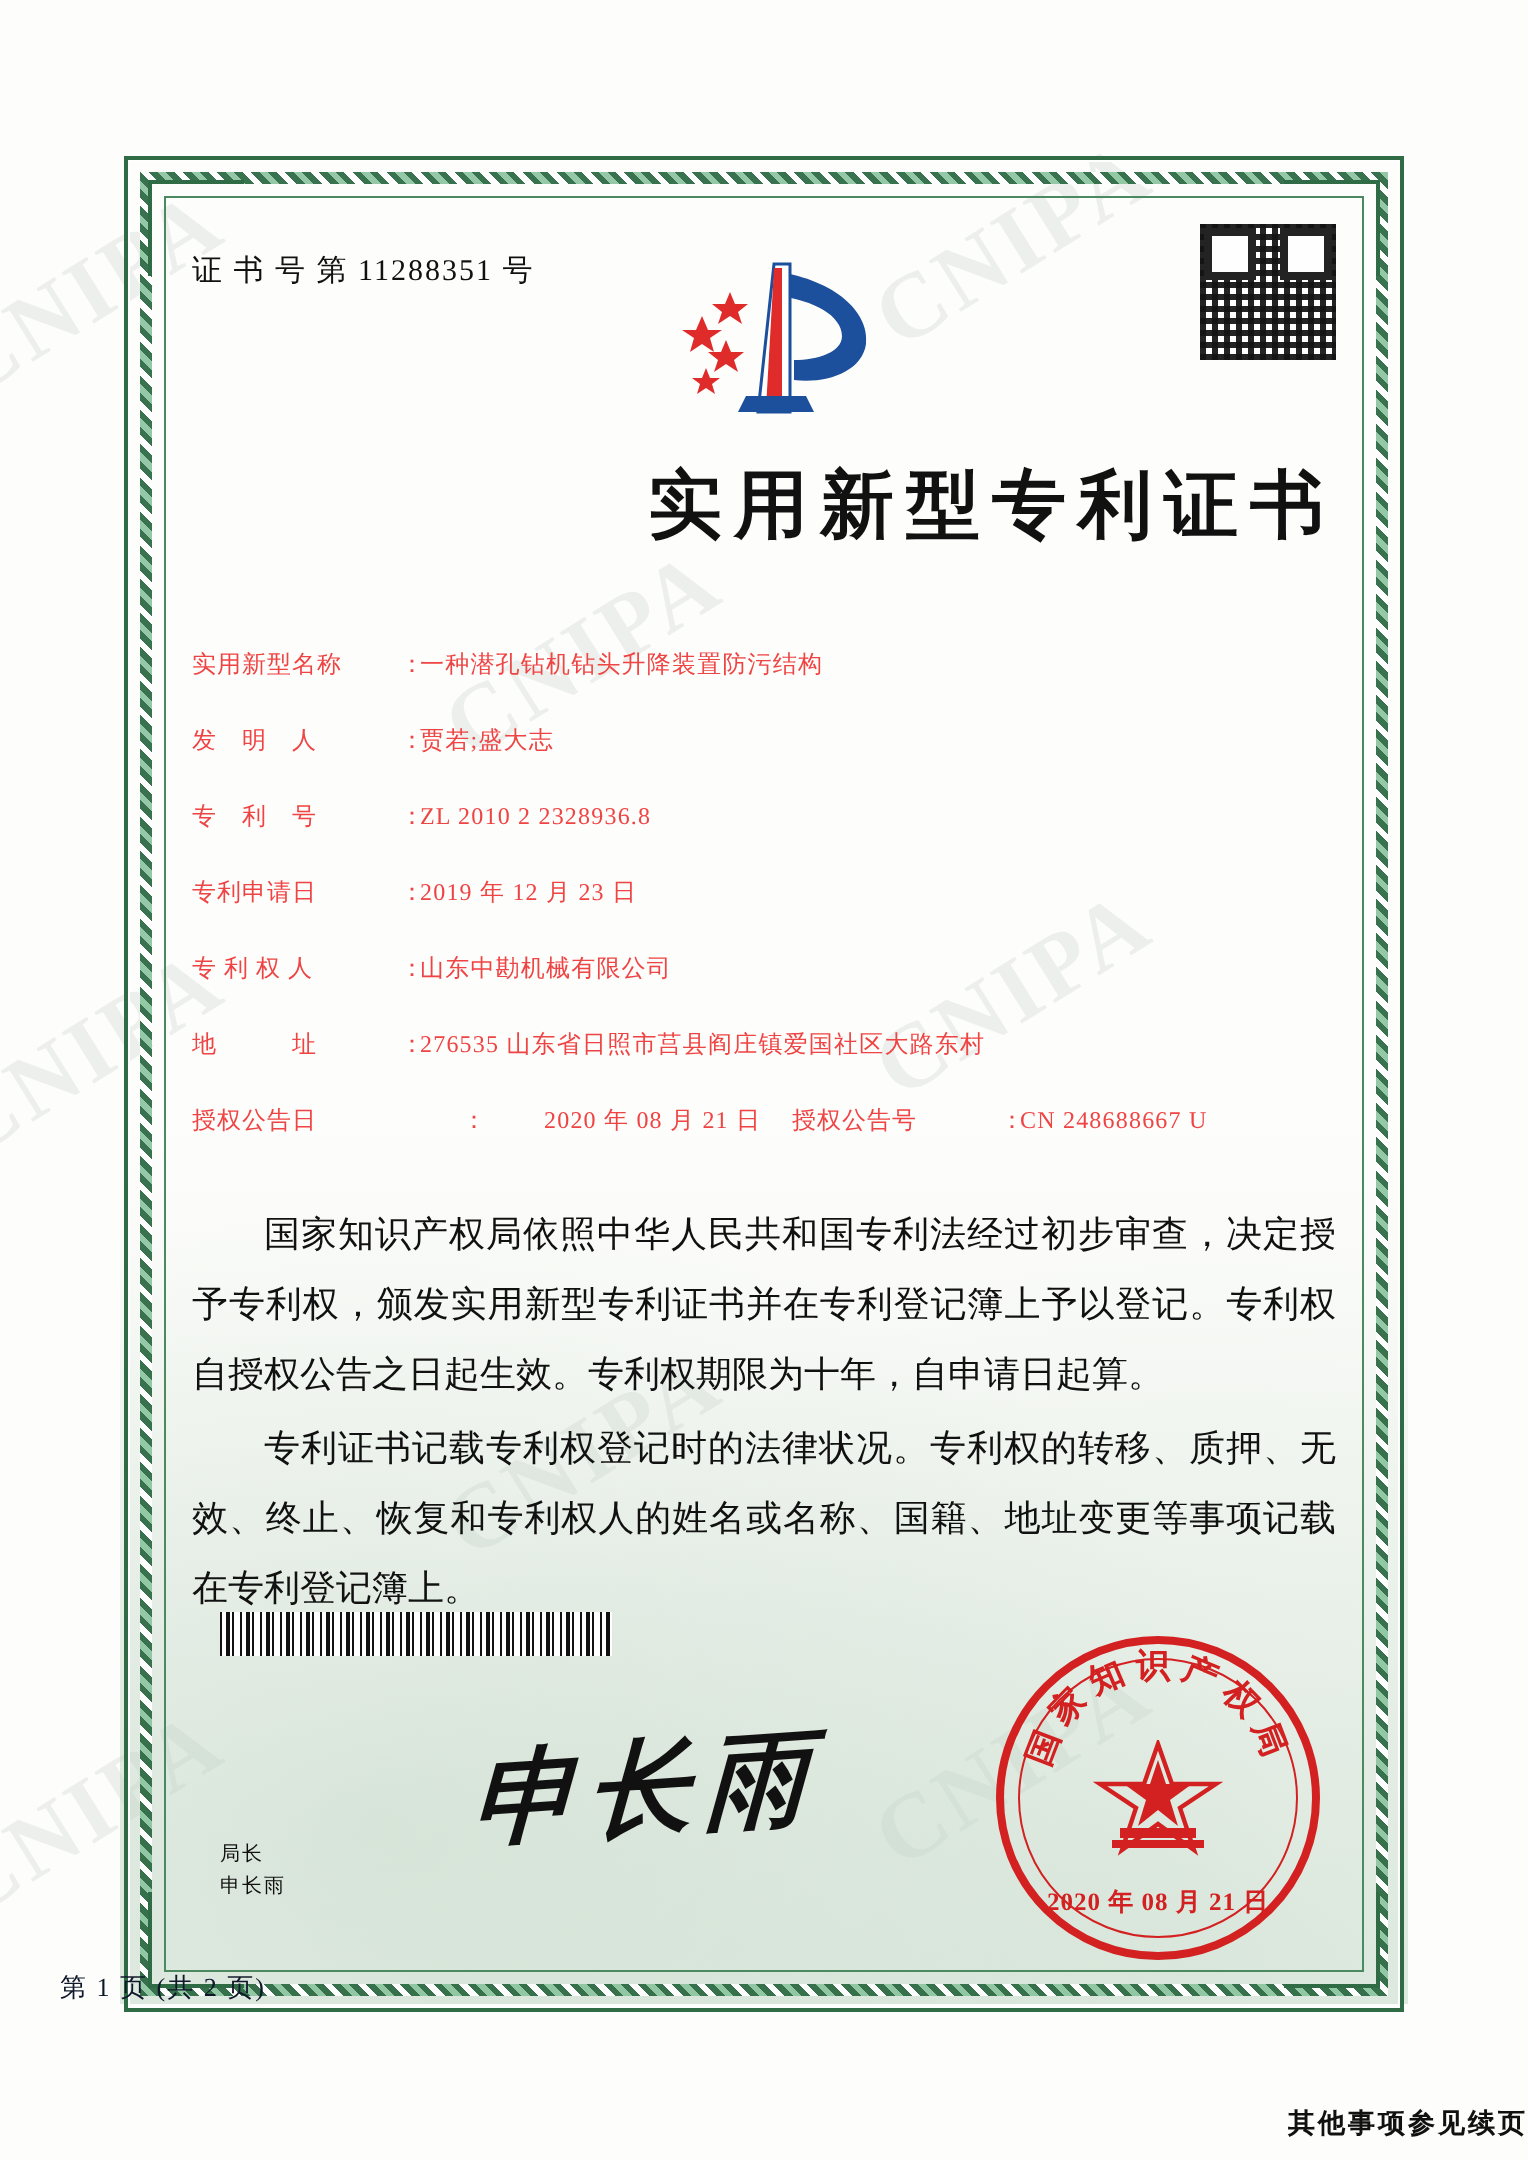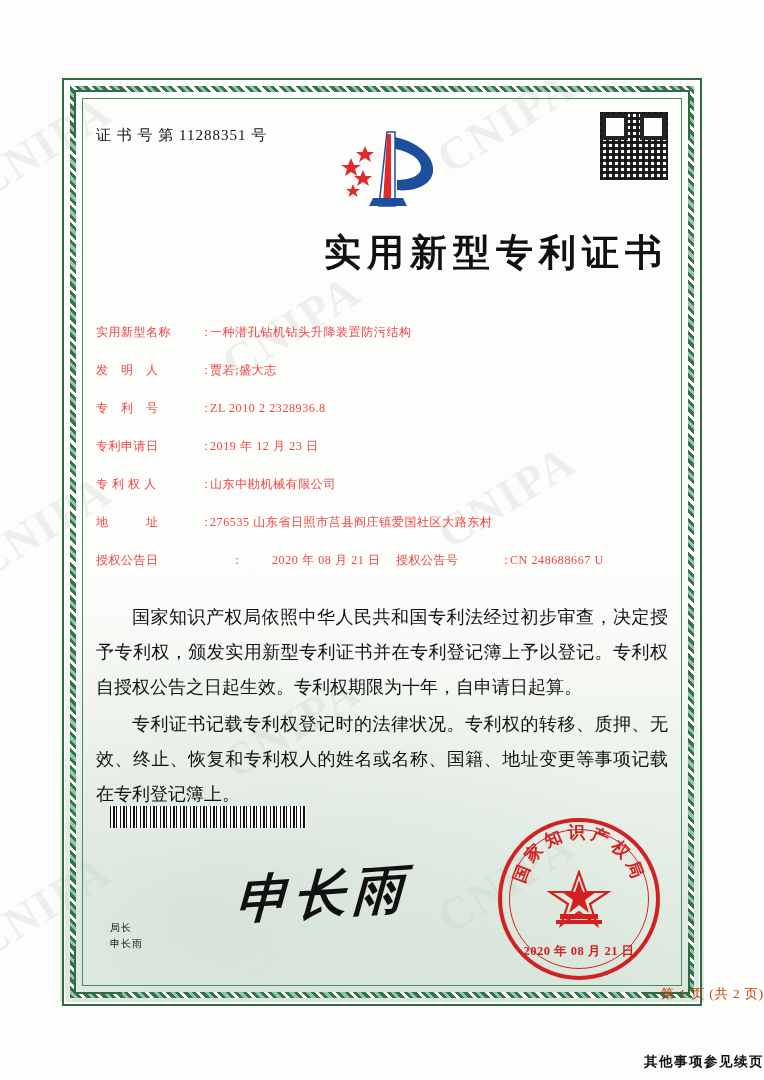--- a/index.html
+++ b/index.html
@@ -259,24 +259,25 @@
     font-size: 12.5px;
     font-weight: 700;
     color: #d32020;
     letter-spacing: 0.5px;
   }
 
   .page-num {
     position: absolute;
     left: 0; right: 0;
     top: 985px;
-    text-align: right;
+    text-align: left;
     font-size: 13px;
-    color: #c2410c;
+    color: #0f172a;
     letter-spacing: 1px;
+    padding-left: 30px;
   }
   .footer-note {
     position: absolute;
     left: 0; right: 0;
     top: 1053px;
     text-align: right;
     font-size: 13.5px;
     font-weight: 700;
     color: #111;
     letter-spacing: 1.5px;

